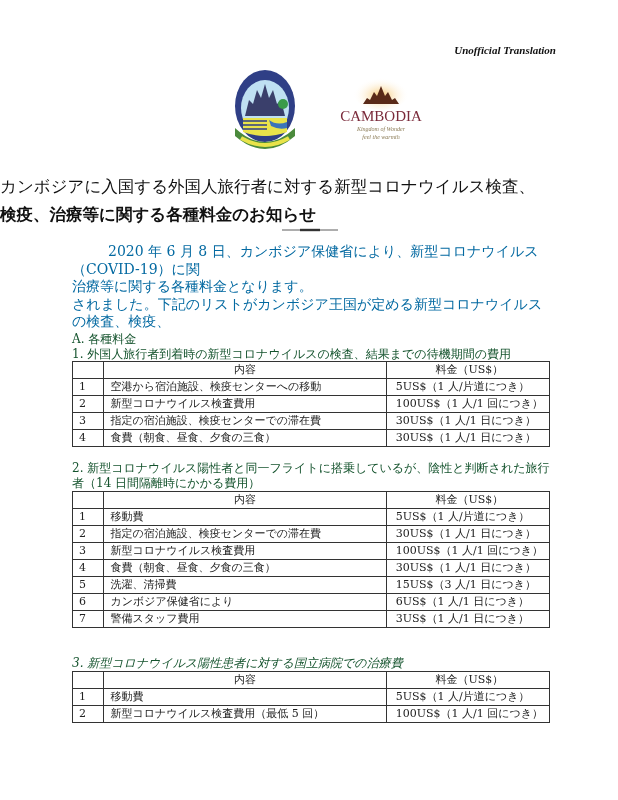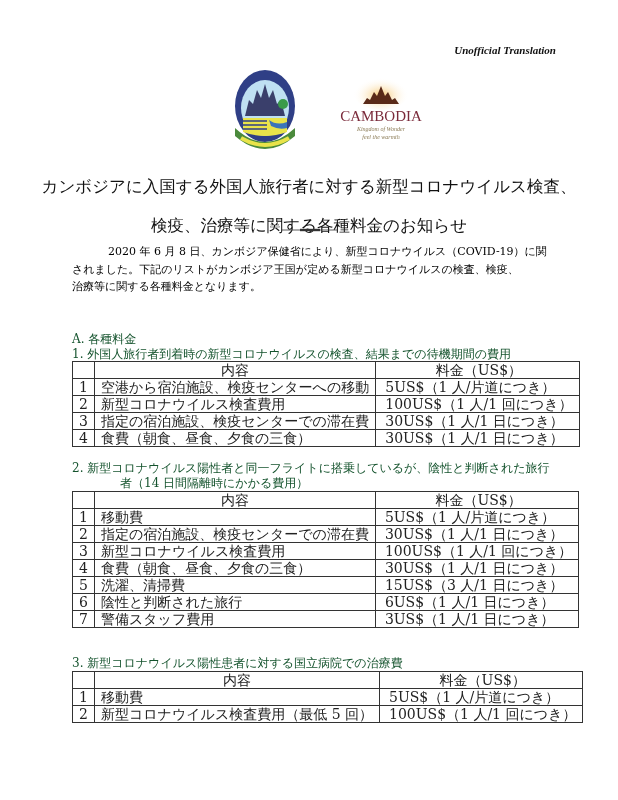--- a/index.html
+++ b/index.html
@@ -3,28 +3,28 @@
 <meta charset="utf-8">
 <style>
   html, body { margin: 0; padding: 0; background: #ffffff; }
   body { width: 618px; height: 800px; position: relative; overflow: hidden;
          font-family: "DejaVu Serif", "Liberation Serif", serif; color: #222; }
   .abs { position: absolute; }
   .unofficial { right: 62px; top: 44px; font-family: Liberation Serif, serif;
                 font-style: italic; font-weight: bold; font-size: 11px; color: #111; }
   .logo1 { left: 227px; top: 66px; width: 76px; height: 88px; }
   .logo2 { left: 333px; top: 70px; width: 100px; height: 78px; }
-  .title { left: 0; width: 618px; text-align: center; font-size: 16.5px; line-height: 24px; color: #111; }
+  .title { left: 0; width: 618px; font-size: 16.5px; line-height: 24px; color: #111; }
   .title1 { top: 175px; }
-  .title2 { top: 214px; }
+  .title2 { top: 203px; font-weight: bold; }
   .ornament { left: 282px; top: 228px; width: 56px; height: 4px; }
-  .para { left: 72px; width: 478px; top: 243px; font-size: 11px; line-height: 17.5px; color: #000000; }
+  .para { left: 72px; width: 478px; top: 243px; font-size: 14px; line-height: 17.5px; color: #0369a1; }
   .para .indent { display: inline-block; width: 36px; }
   .heading { left: 72px; font-size: 12px; line-height: 16px; color: #14532d; white-space: nowrap; }
-  table.fees { position: absolute; left: 72px; width: 478px; border-collapse: collapse; font-size: 14px; color: #222; }
+  table.fees { position: absolute; left: 72px; width: 478px; border-collapse: collapse; font-size: 11px; color: #222; }
   table.fees td { border: 1px solid #333; padding: 0 6px; height: 16px; line-height: 16px; white-space: nowrap; }
   table.fees td.num { width: 21px; }
   table.fees td.content { width: 282px; }
   table.fees td.price { padding-left: 9px; }
   table.fees tr.head td { text-align: center; }
   table.fees tr.head td.num { border-right: 1px solid #333; }
 </style>
 </head>
 <body>
 
@@ -59,22 +59,22 @@
 <div class="abs title title1">カンボジアに入国する外国人旅行者に対する新型コロナウイルス検査、</div>
 <div class="abs title title2">検疫、治療等に関する各種料金のお知らせ</div>
 
 <svg class="abs ornament" viewBox="0 0 56 4">
   <line x1="0" y1="2" x2="56" y2="2" stroke="#333" stroke-width="0.8"></line>
   <rect x="18" y="0.8" width="20" height="2.4" fill="#333"></rect>
 </svg>
 
 <div class="abs para">
   <div><span class="indent"></span><span>2020 年 6 月 8 日、カンボジア保健省により、新型コロナウイルス（COVID-19）に関</span></div>
+  <div>治療等に関する各種料金となります。</div>
   <div>されました。下記のリストがカンボジア王国が定める新型コロナウイルスの検査、検疫、</div>
-  <div>治療等に関する各種料金となります。</div>
 </div>
 
 <div class="abs heading" style="top:331px;">A.  各種料金</div>
 <div class="abs heading" style="top:346px;text-align:right;">1.  外国人旅行者到着時の新型コロナウイルスの検査、結果までの待機期間の費用</div>
 
 <table class="fees" style="top:361px;">
   <tbody>
       <tr class="head">
     <td class="num"></td>
     <td class="content">内容</td>
@@ -97,21 +97,21 @@
   </tr>
   <tr>
     <td class="num">4</td>
     <td class="content">食費（朝食、昼食、夕食の三食）</td>
     <td class="price">30US$（1 人/1 日につき）</td>
   </tr>
 </tbody>
   </table>
 
 <div class="abs heading" style="top:460px;">2.  新型コロナウイルス陽性者と同一フライトに搭乗しているが、陰性と判断された旅行</div>
-<div class="abs heading" style="top:475px;margin-left:48px;">者（14 日間隔離時にかかる費用）</div>
+<div class="abs heading" style="top:475px;">者（14 日間隔離時にかかる費用）</div>
 
 <table class="fees" style="top:491px;">
   <tbody>
       <tr class="head">
     <td class="num"></td>
     <td class="content">内容</td>
     <td class="price">料金（US$）</td>
   </tr>
   <tr>
     <td class="num">1</td>
@@ -133,32 +133,32 @@
     <td class="content">食費（朝食、昼食、夕食の三食）</td>
     <td class="price">30US$（1 人/1 日につき）</td>
   </tr>
   <tr>
     <td class="num">5</td>
     <td class="content">洗濯、清掃費</td>
     <td class="price">15US$（3 人/1 日につき）</td>
   </tr>
   <tr>
     <td class="num">6</td>
-    <td class="content">陰性と判断された旅行</td>
+    <td class="content">カンボジア保健省により</td>
     <td class="price">6US$（1 人/1 日につき）</td>
   </tr>
   <tr>
     <td class="num">7</td>
     <td class="content">警備スタッフ費用</td>
     <td class="price">3US$（1 人/1 日につき）</td>
   </tr>
 </tbody>
   </table>
 
-<div class="abs heading" style="top:655px;">3.  新型コロナウイルス陽性患者に対する国立病院での治療費</div>
+<div class="abs heading" style="top:655px;font-style:italic;">3.  新型コロナウイルス陽性患者に対する国立病院での治療費</div>
 
 <table class="fees" style="top:671px;">
   <tbody>
       <tr class="head">
     <td class="num"></td>
     <td class="content">内容</td>
     <td class="price">料金（US$）</td>
   </tr>
   <tr>
     <td class="num">1</td>

